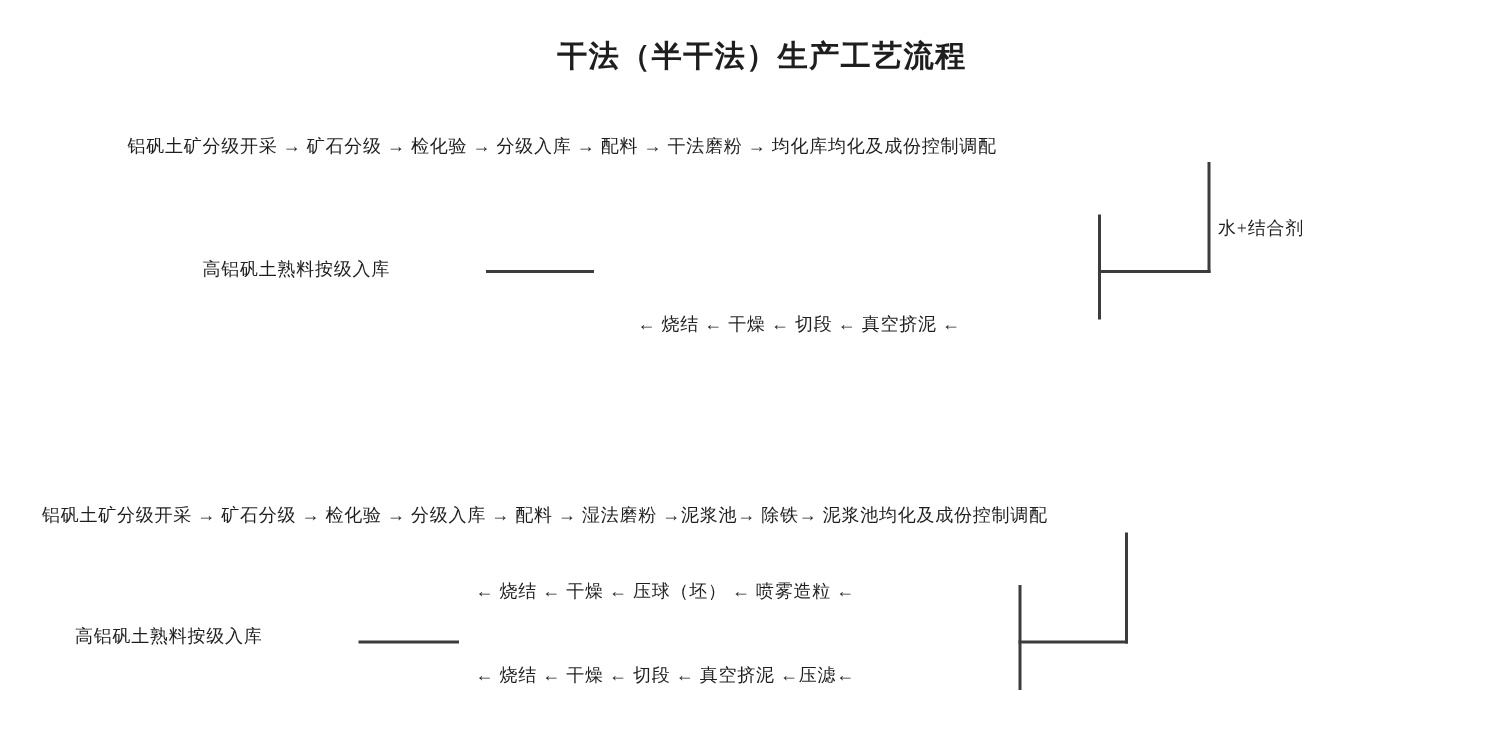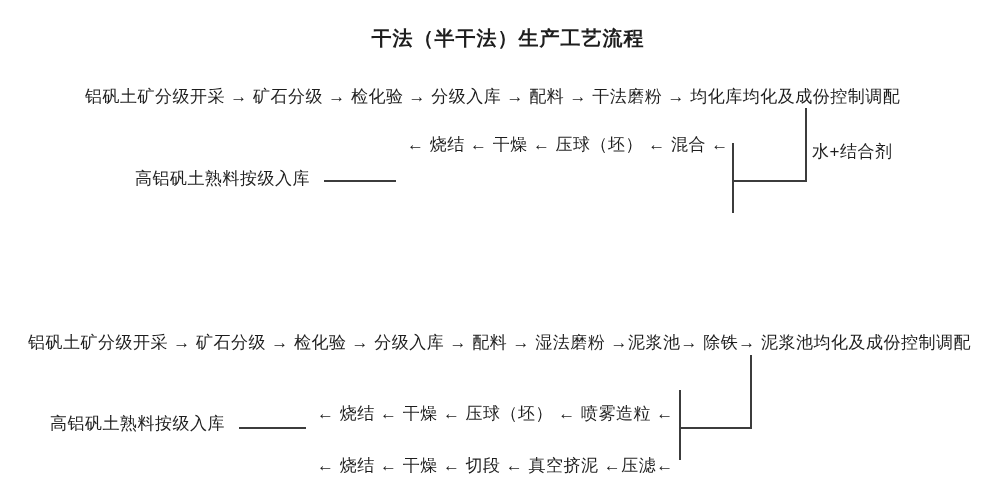--- a/index.html
+++ b/index.html
@@ -5,27 +5,27 @@
   html, body {
     margin: 0;
     padding: 0;
     background: #ffffff;
   }
   .canvas {
     position: relative;
     width: 1000px;
     height: 494px;
     background: var(--page-bg, #ffffff);
-    font-family: Liberation Sans, sans-serif;
+    font-family: Liberation Serif, serif;
     color: var(--text-color, #1e1e1e);
     overflow: hidden;
   }
   .t {
     position: absolute;
-    font-size: 17px;
+    font-size: 12px;
     line-height: 20px;
     white-space: nowrap;
     letter-spacing: 0.5px;
   }
   .title {
     position: absolute;
     font-size: 20px;
     line-height: 24px;
     font-weight: bold;
     white-space: nowrap;
@@ -41,39 +41,39 @@
 </style>
 </head>
 <body>
 
 <div class="canvas">
 
   <div class="title" style="left:508px; top:26px;">干法（半干法）生产工艺流程</div>
 
   <div class="t" style="left:85px; top:87px;">铝矾土矿分级开采 → 矿石分级 → 检化验 → 分级入库 → 配料 → 干法磨粉 → 均化库均化及成份控制调配</div>
 
-  <div class="t" style="left:407px; top:135px;">← 烧结 ← 干燥 ← 压球（坯） ← 混合 ←</div>
 
   <div class="t" style="left:812px; top:142px;">水+结合剂</div>
 
   <div class="t" style="left:135px; top:169px;">高铝矾土熟料按级入库</div>
   <div class="ln hln" style="left:324px; top:180px; width:72px;"></div>
 
+  <div class="t" style="left:425px; top:206px;">← 烧结 ← 干燥 ← 切段 ← 真空挤泥 ←</div>
 
   <div class="ln vln" style="left:805px; top:108px; height:74px;"></div>
   <div class="ln hln" style="left:732px; top:180px; width:75px;"></div>
   <div class="ln vln" style="left:732px; top:143px; height:70px;"></div>
 
 
   <div class="t" style="left:28px; top:333px;">铝矾土矿分级开采 → 矿石分级 → 检化验 → 分级入库 → 配料 → 湿法磨粉 →泥浆池→ 除铁→ 泥浆池均化及成份控制调配</div>
 
-  <div class="t" style="left:317px; top:404px;text-align:right;">← 烧结 ← 干燥 ← 压球（坯） ← 喷雾造粒 ←</div>
+  <div class="t" style="left:317px; top:384px;text-align:right;">← 烧结 ← 干燥 ← 压球（坯） ← 喷雾造粒 ←</div>
 
   <div class="t" style="left:50px; top:414px;">高铝矾土熟料按级入库</div>
   <div class="ln hln" style="left:239px; top:427px; width:67px;"></div>
 
-  <div class="t" style="left:317px; top:456px;">← 烧结 ← 干燥 ← 切段 ← 真空挤泥 ←压滤←</div>
+  <div class="t" style="left:317px; top:440px;">← 烧结 ← 干燥 ← 切段 ← 真空挤泥 ←压滤←</div>
 
   <div class="ln vln" style="left:750px; top:355px; height:74px;"></div>
   <div class="ln hln" style="left:679px; top:427px; width:73px;"></div>
   <div class="ln vln" style="left:679px; top:390px; height:70px;"></div>
 
 </div>
 
 </body></html>

